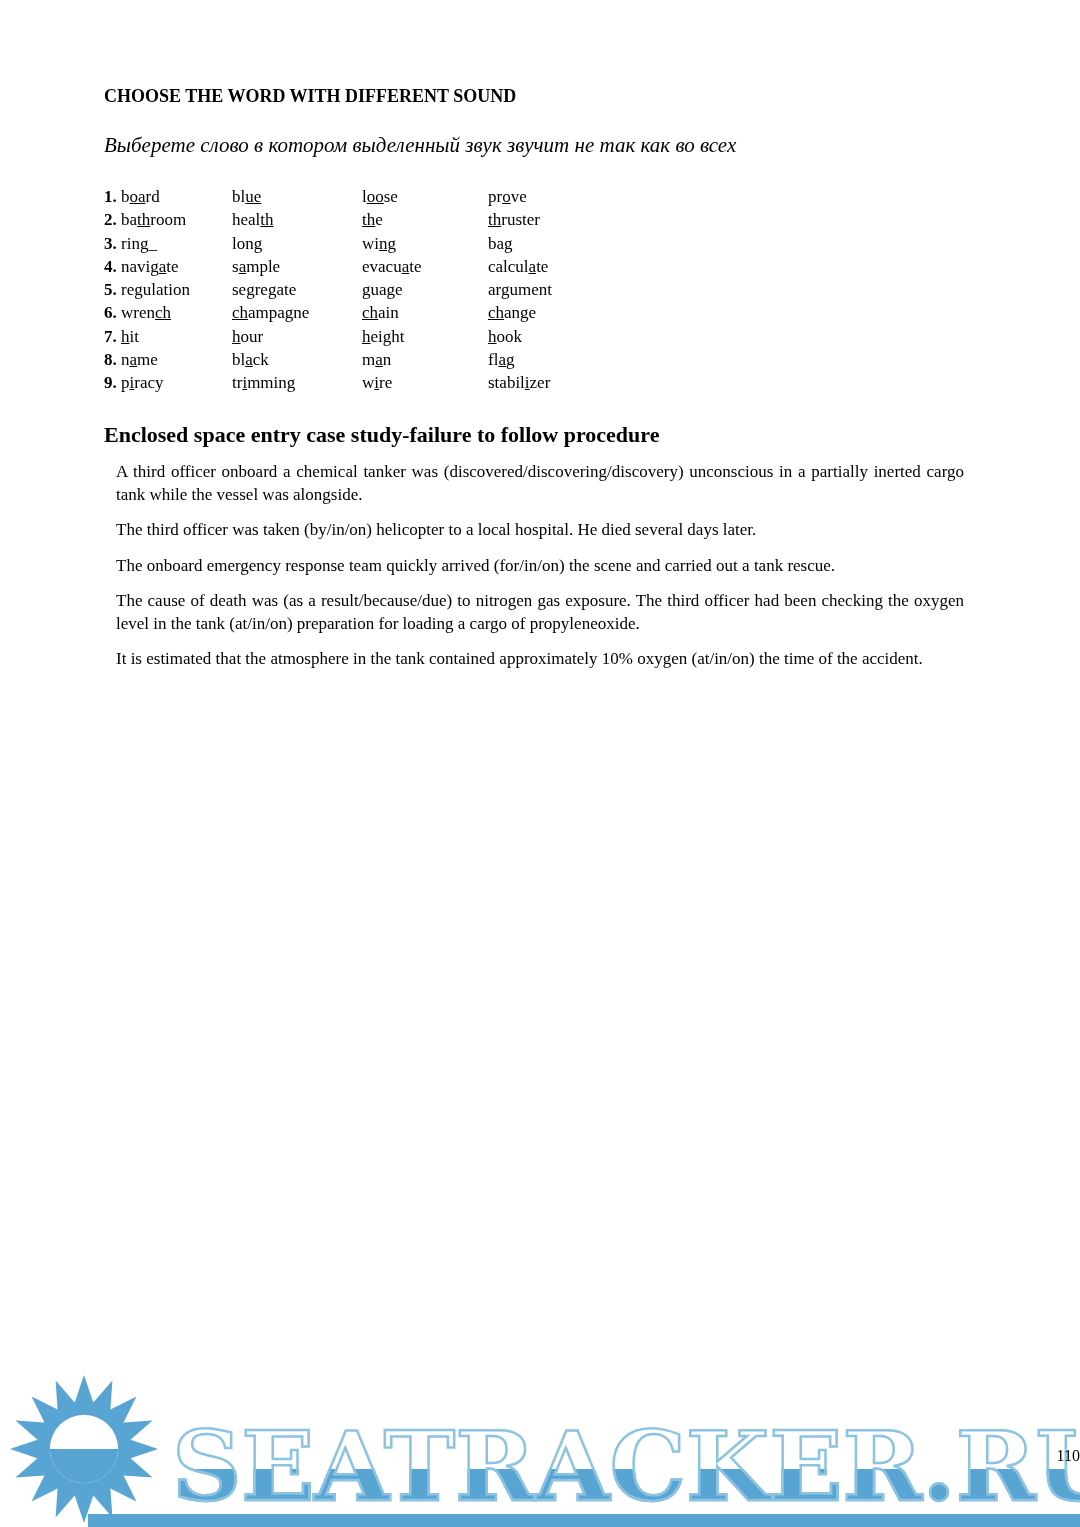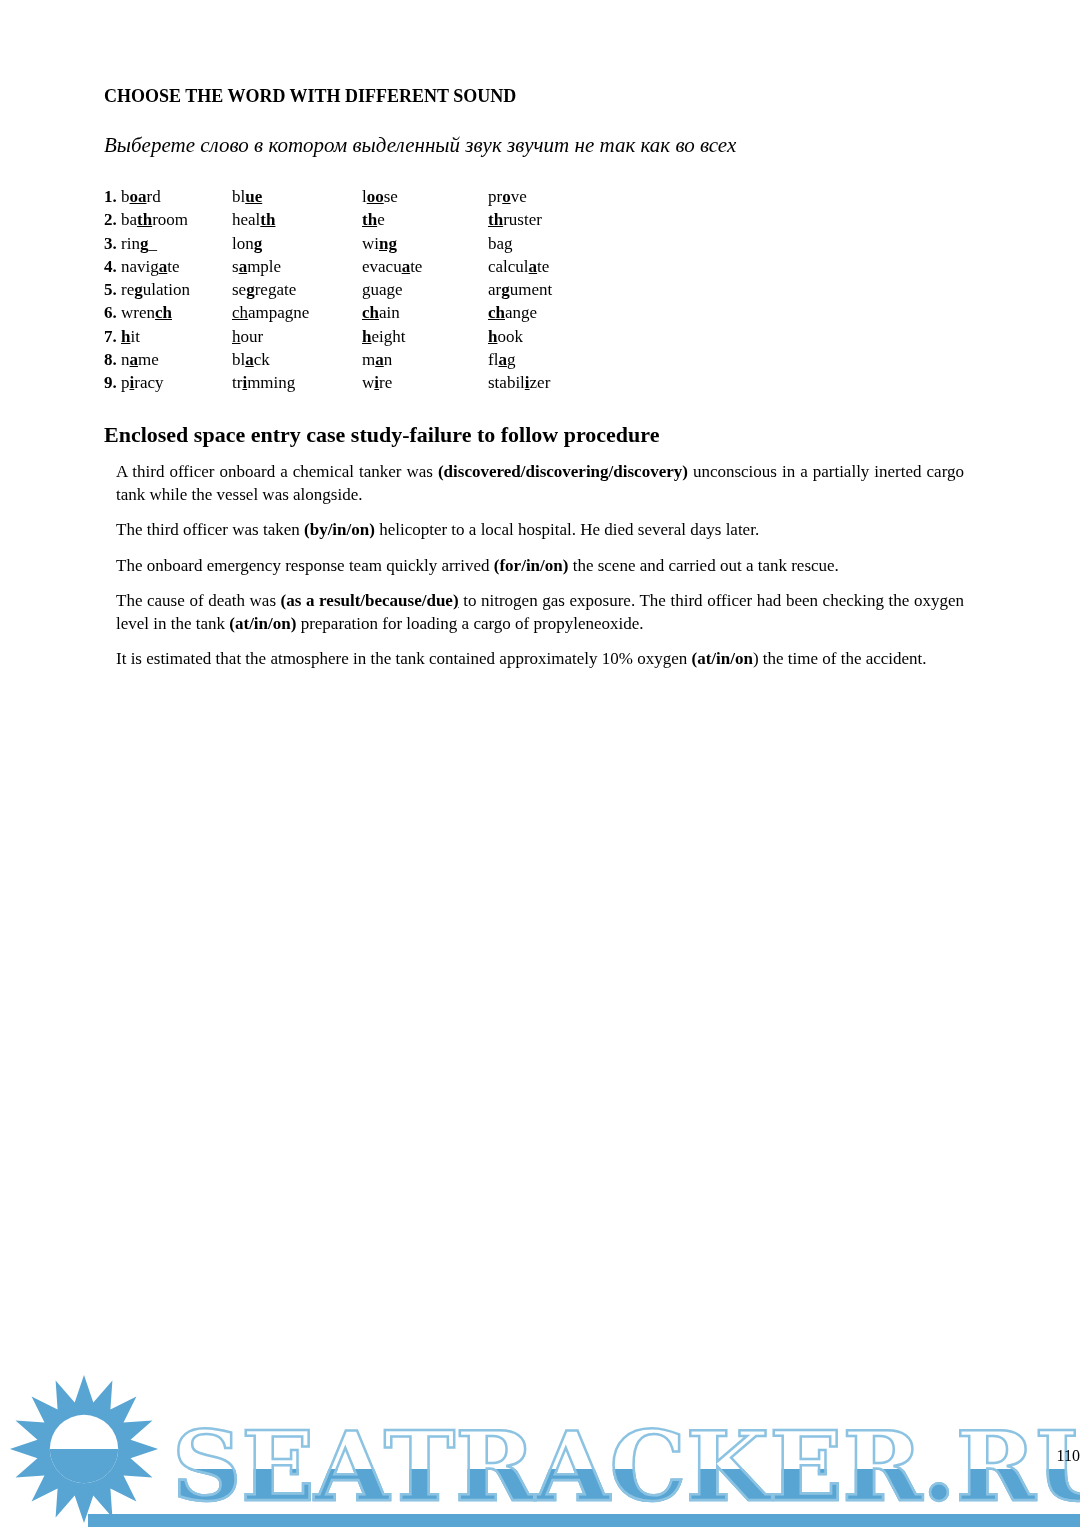--- a/index.html
+++ b/index.html
@@ -11,21 +11,21 @@
     color:#000;
     position:relative;
     overflow:hidden;
   }
   .content { position:absolute; left:104px; top:86px; width:872px; }
   .title { font-size:18px; font-weight:bold; margin:0; }
   .subtitle { font-size:21px; font-style:italic; line-height:30px; margin-top:23px; }
   .word-table { margin-top:25px; font-size:17px; line-height:23.3px; }
   .word-row { display:grid; grid-template-columns:128px 130px 126px 1fr; }
   .num { font-weight:bold; }
-  .b { font-weight:bold; }
+  .b { font-weight:normal; }
   .u { text-decoration:underline; }
   .case-heading { font-size:22px; font-weight:bold; margin:27px 0 0 0; }
   .case-p { margin:12px; font-size:17px; line-height:23.3px; text-align:justify; }
 
   .watermark { position:absolute; left:0; right:0; bottom:0; height:165px; z-index:1; }
   .bottom-bar { position:absolute; left:88px; right:0; bottom:0; height:13px; background:var(--wm-blue,#58a5d3); }
   .sun { position:absolute; left:8px; bottom:2px; color:var(--wm-blue,#58a5d3); }
   .wm-text {
     position:absolute; left:172px; bottom:12px;
     font-family:"DejaVu Serif", serif;

